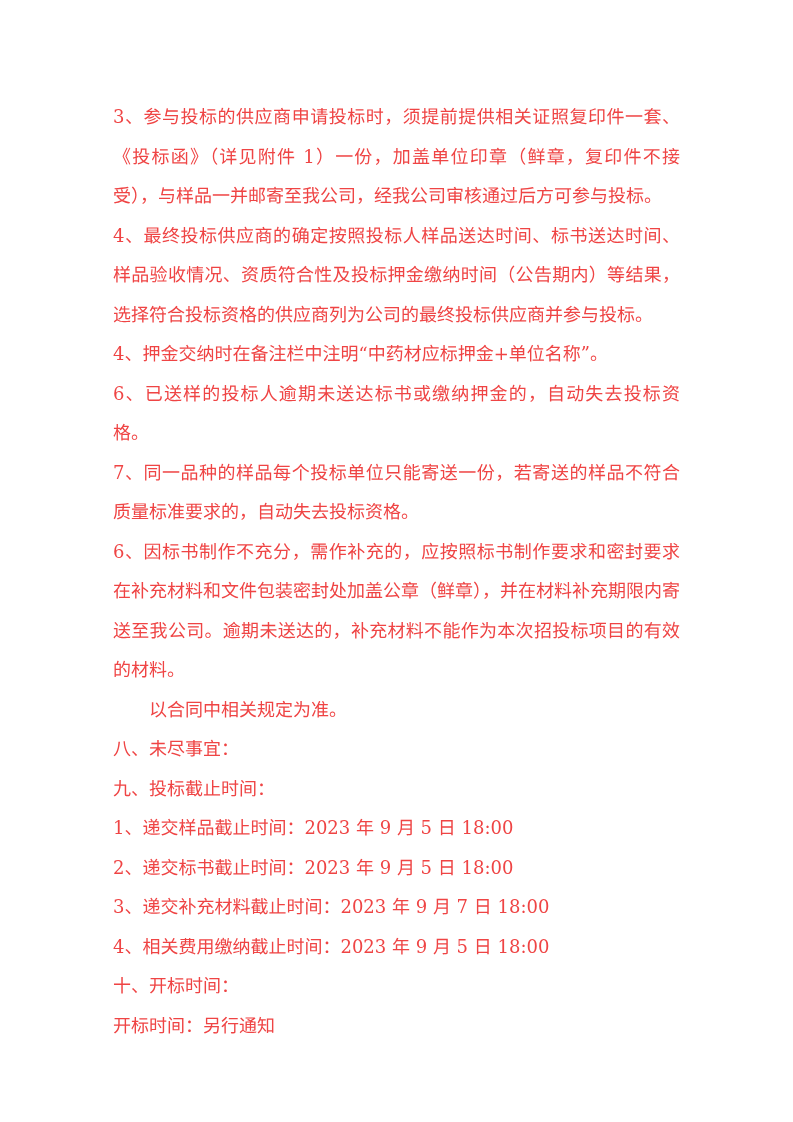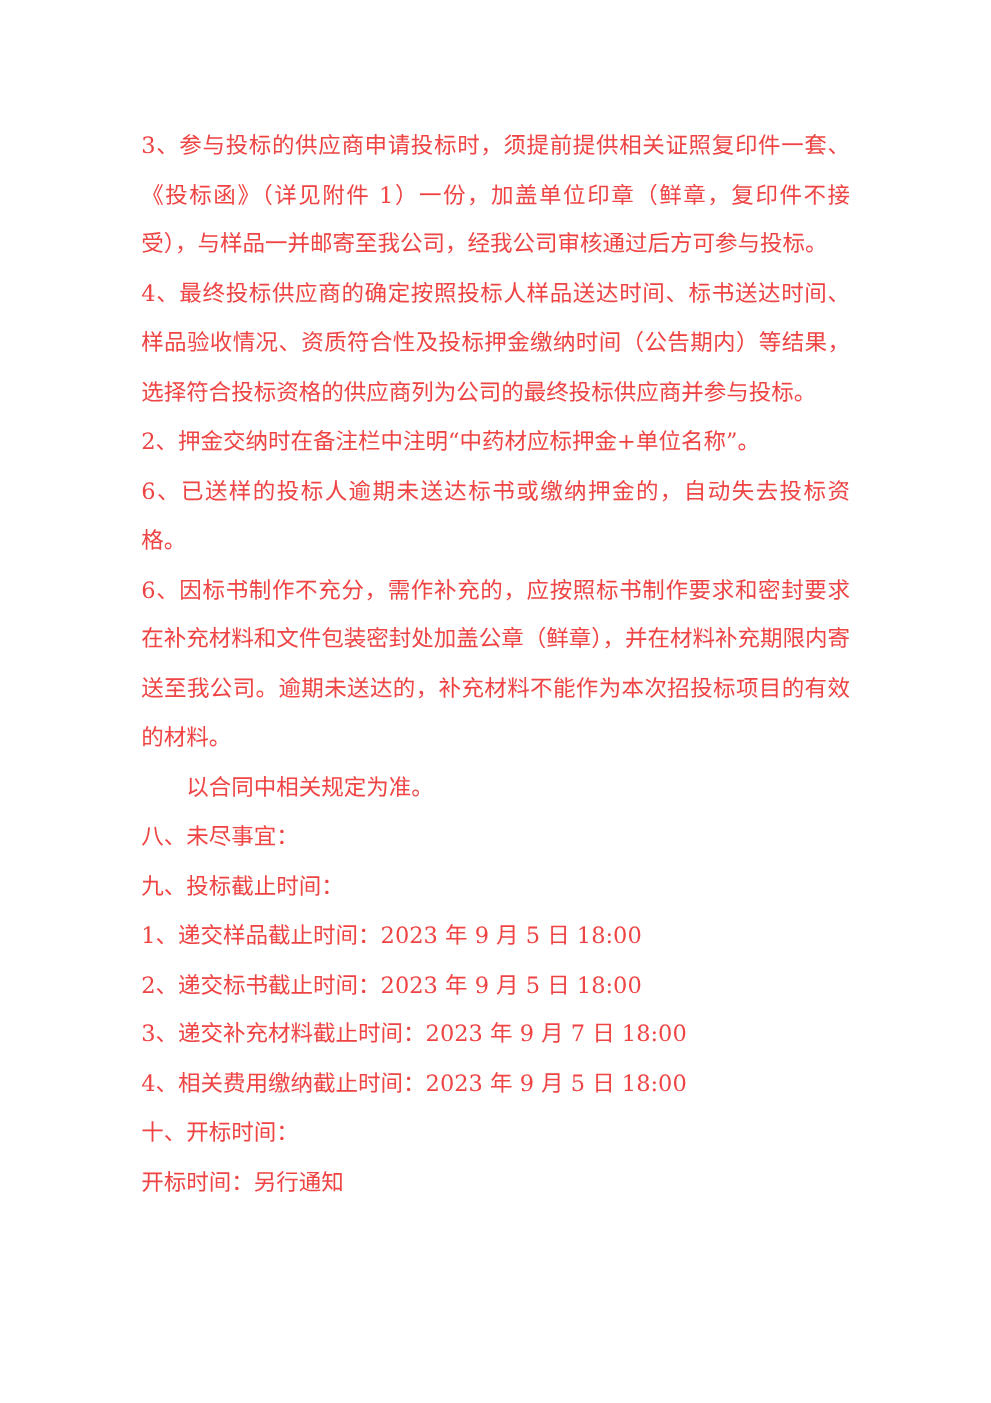--- a/index.html
+++ b/index.html
@@ -39,22 +39,23 @@
   }
 </style>
 </head>
 <body>
 
 <div class="page">
   <div class="doc-body" id="doc-body">
 
   <p class="para">3、参与投标的供应商申请投标时，须提前提供相关证照复印件一套、《投标函》（详见附件 1）一份，加盖单位印章（鲜章，复印件不接受），与样品一并邮寄至我公司，经我公司审核通过后方可参与投标。</p>
       <p class="para">4、最终投标供应商的确定按照投标人样品送达时间、标书送达时间、样品验收情况、资质符合性及投标押金缴纳时间（公告期内）等结果，选择符合投标资格的供应商列为公司的最终投标供应商并参与投标。</p>
-      <p class="para">2、押金交纳时在备注栏中注明“中药材应标押金+单位名称”。</p>
+      <p class="para">4、押金交纳时在备注栏中注明“中药材应标押金+单位名称”。</p>
       <p class="para">6、已送样的投标人逾期未送达标书或缴纳押金的，自动失去投标资格。</p>
+      <p class="para">7、同一品种的样品每个投标单位只能寄送一份，若寄送的样品不符合质量标准要求的，自动失去投标资格。</p>
       <p class="para">6、因标书制作不充分，需作补充的，应按照标书制作要求和密封要求在补充材料和文件包装密封处加盖公章（鲜章），并在材料补充期限内寄送至我公司。逾期未送达的，补充材料不能作为本次招投标项目的有效的材料。</p>
       <p class="para indent">以合同中相关规定为准。</p>
       <p class="para">八、未尽事宜：</p>
       <p class="para">九、投标截止时间：</p>
       <p class="para">1、递交样品截止时间：2023 年 9 月 5 日 18:00</p>
       <p class="para">2、递交标书截止时间：2023 年 9 月 5 日 18:00</p>
       <p class="para">3、递交补充材料截止时间：2023 年 9 月 7 日 18:00</p>
       <p class="para">4、相关费用缴纳截止时间：2023 年 9 月 5 日 18:00</p>
       <p class="para">十、开标时间：</p>
       <p class="para">开标时间：另行通知</p>

